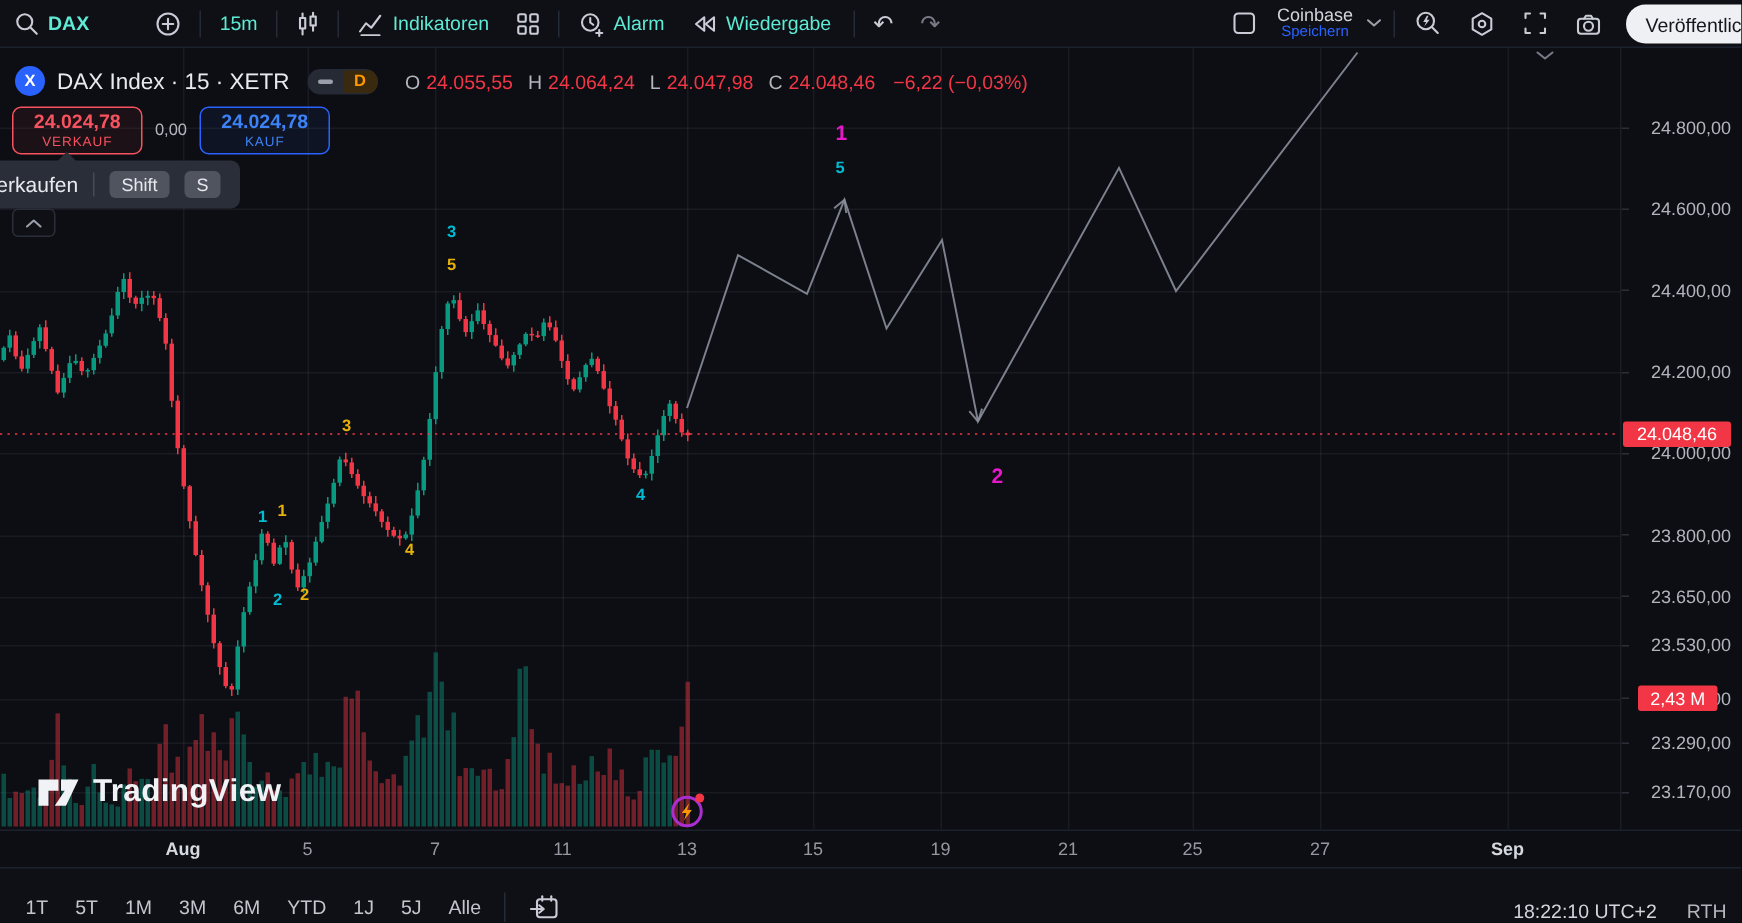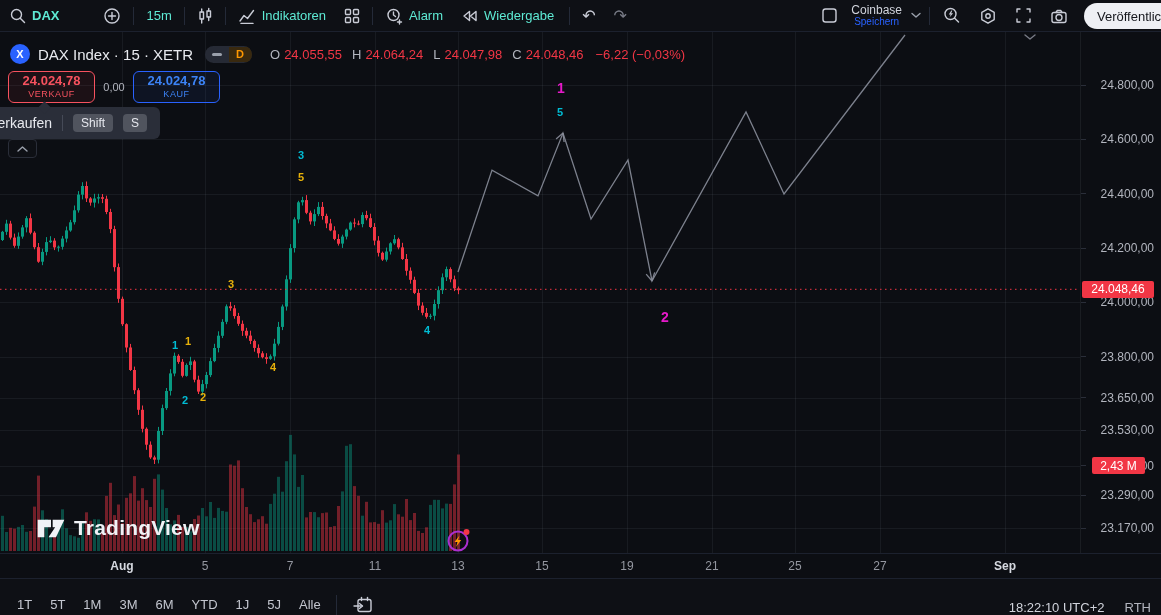--- a/index.html
+++ b/index.html
@@ -49,21 +49,21 @@
   
   .tooltip{position:absolute;left:-24px;top:107px;height:32px;background:#2a2e39;border-radius:6px;display:flex;
            align-items:center;gap:10px;padding:0 13px;font-size:14px;color:#e8eaef;white-space:nowrap;}
   .tooltip:after{content:"";position:absolute;left:64px;top:-4px;width:9px;height:9px;background:#2a2e39;transform:rotate(45deg);}
   .tt-sep{width:1px;height:16px;background:#454a57}
   .key-badge{background:#50545e;color:#e6e8ee;font-size:12px;border-radius:4px;padding:2px 8px;}
   .collapse-btn{position:absolute;left:8px;top:139px;width:27px;height:17px;border:1px solid #2a2e39;border-radius:4px;
                 display:flex;align-items:center;justify-content:center;cursor:pointer;background:rgba(16,18,24,.6)}
   .top-chevron{position:absolute;left:1024px;top:34px;cursor:pointer}
   
-  .tv-logo{position:absolute;left:36px;top:516px;display:flex;align-items:center;gap:8px;cursor:pointer}
+  .tv-logo{position:absolute;left:24px;top:516px;display:flex;align-items:center;gap:8px;cursor:pointer}
   .tv-logo-text{font-size:21px;font-weight:700;color:#f0f2f6;letter-spacing:.2px}
   .bolt-marker{position:absolute;left:446px;top:527px;cursor:pointer}
   
   .price-axis{position:absolute;left:1080px;top:32px;width:81px;height:521px;background:#0c0e13;border-left:1px solid rgba(134,139,152,.12);box-sizing:border-box;cursor:ns-resize;}
   .axis-price-label{position:absolute;right:7px;font-size:12px;color:#b2b5be;line-height:16px;}
   .axis-tick{position:absolute;left:0;width:5px;height:1px;background:#2a2e39;}
   .price-badge{position:absolute;left:1px;width:72px;height:17px;background:#f23645;color:#fff;font-size:12px;
                border-radius:2px;display:flex;align-items:center;justify-content:center;}
   .vol-badge{position:absolute;left:1px;width:53px;height:17px;background:#f23645;color:#fff;font-size:12px;
              border-radius:2px;display:flex;align-items:center;justify-content:center;margin-left:10px;}

